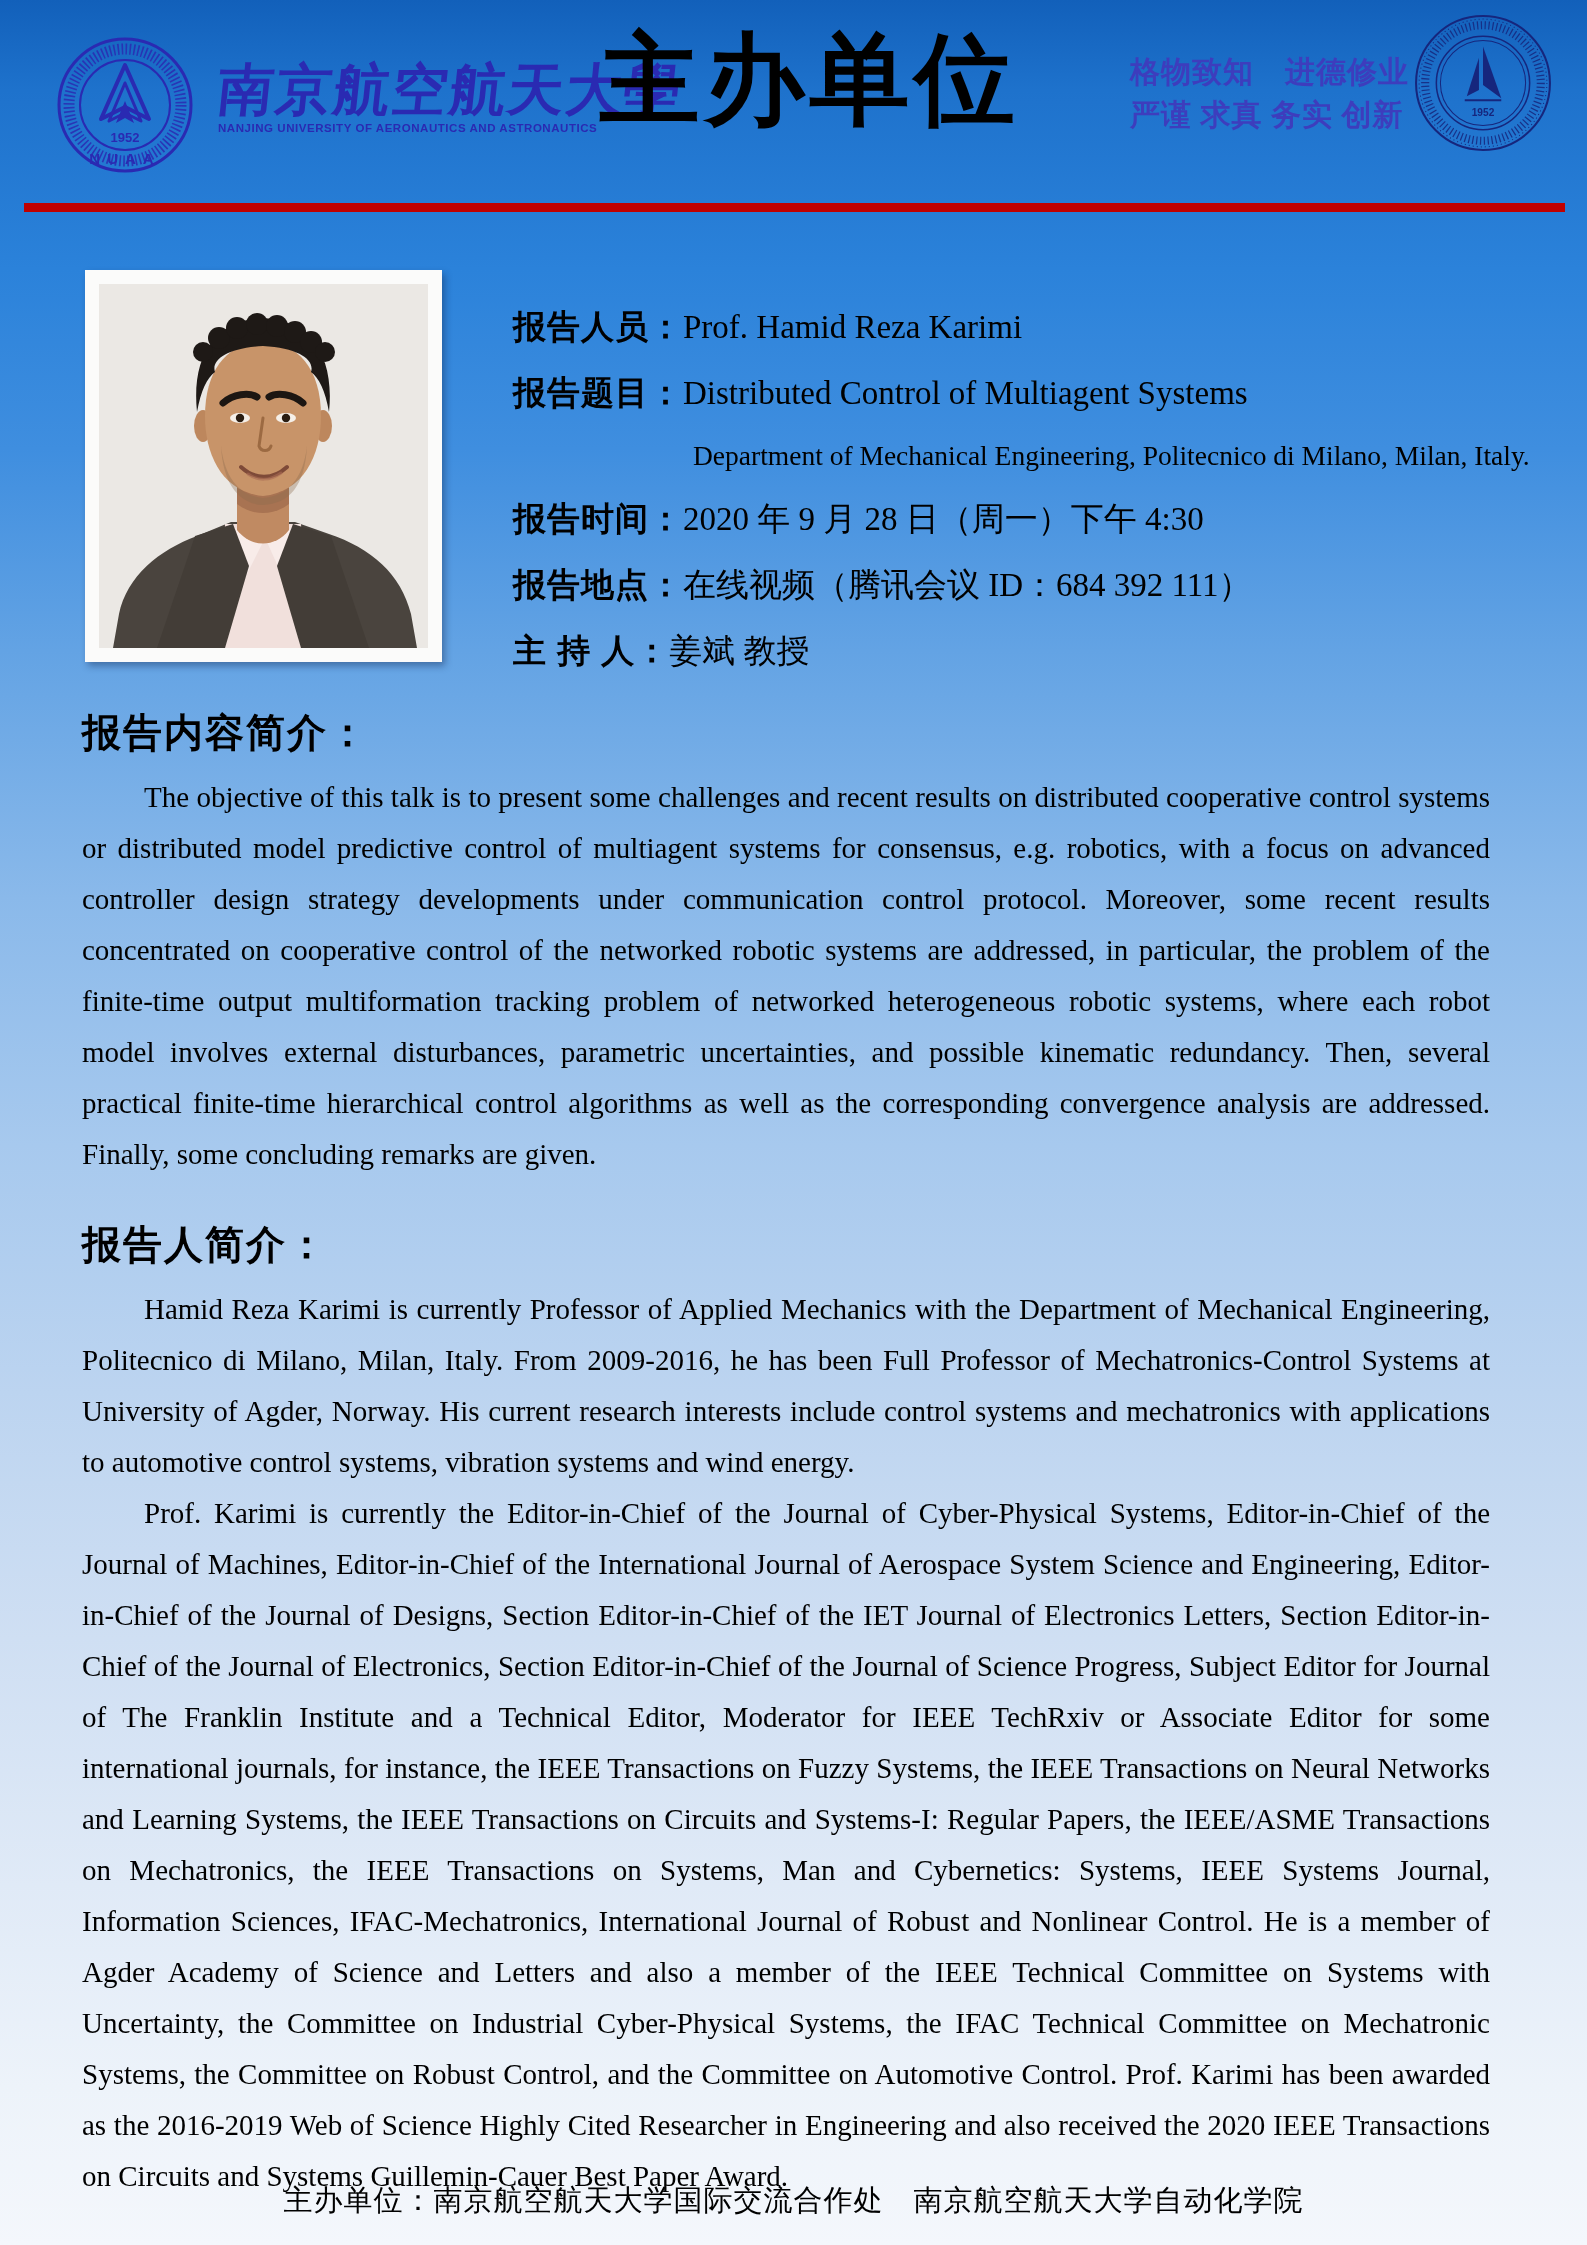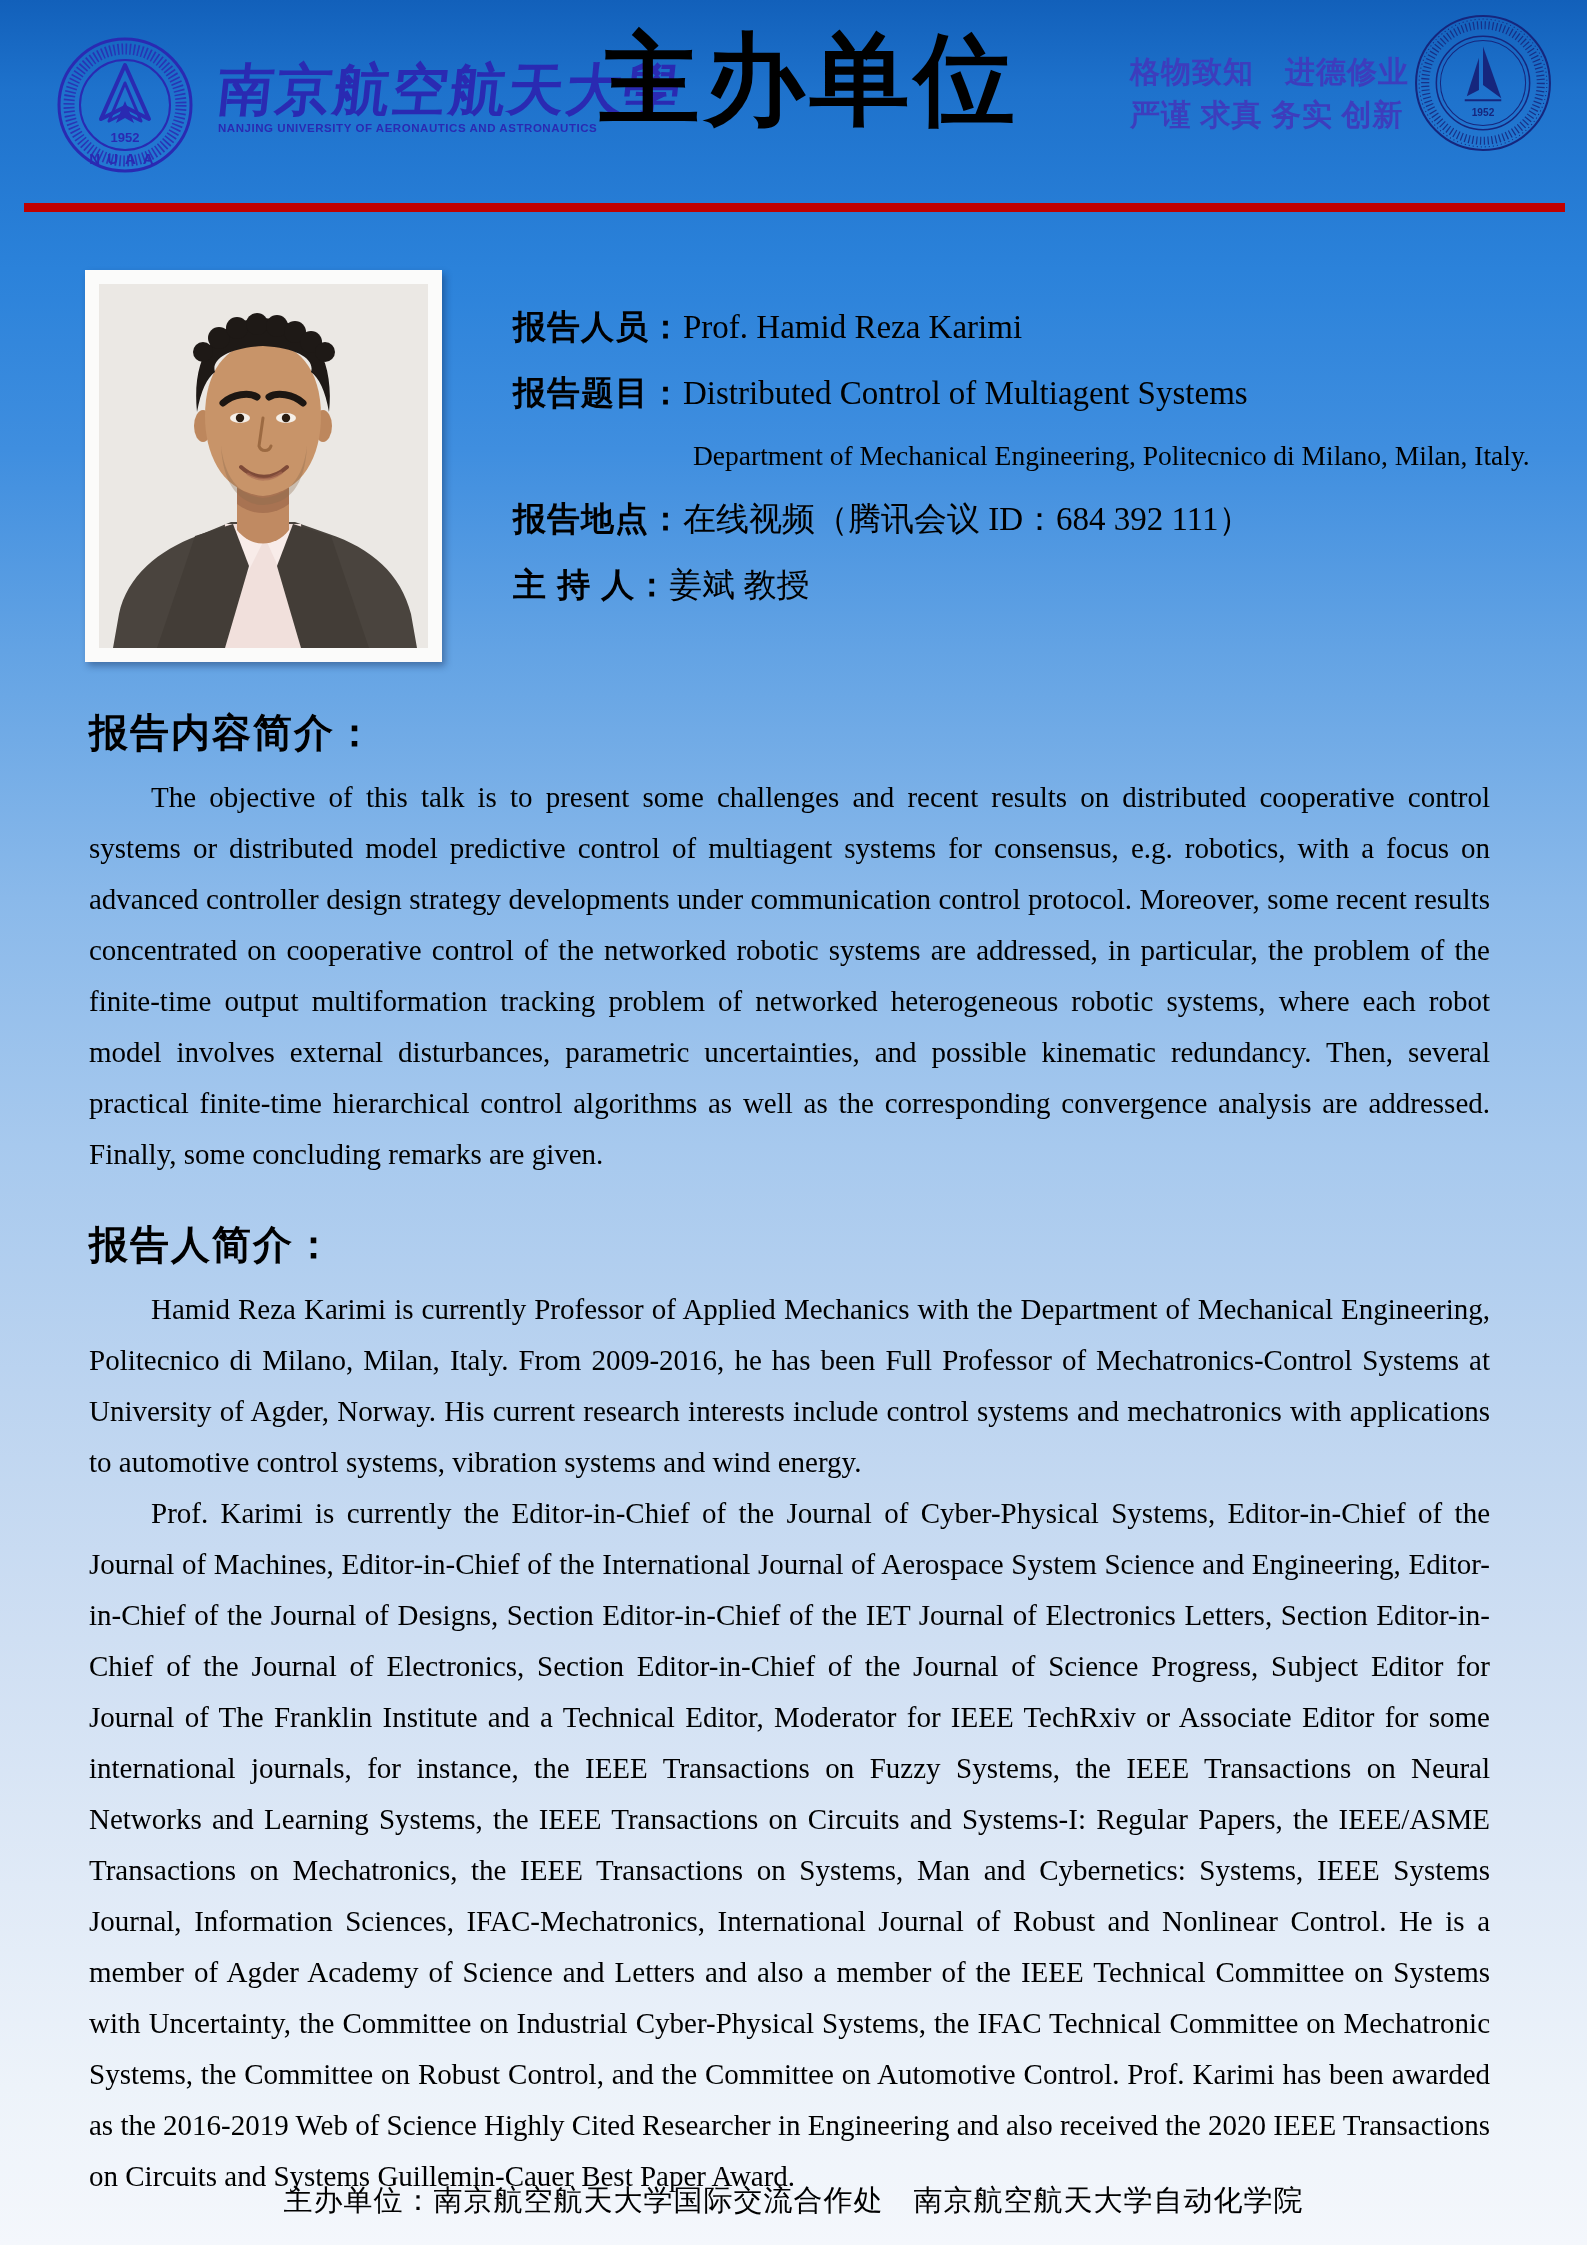--- a/index.html
+++ b/index.html
@@ -29,21 +29,21 @@
   
   .info-section { position:absolute; top:270px; left:85px; right:95px; display:flex;gap:21px; }
   .photo-frame { width:329px; height:364px; background:#fbfbfa; padding:14px; flex:none;
             box-shadow:3px 4px 7px rgba(15,35,75,0.4); }
   .photo-frame svg { display:block; width:329px; height:364px; }
   .info-list { margin-left:50px; margin-top:24px; min-width:0; }
   .info-row { font-size:33px; line-height:65px; white-space:nowrap; }
   .info-row .label { font-family:"Liberation Sans","DejaVu Sans",sans-serif; font-weight:bold; letter-spacing:1px; }
   .info-row.affiliation { font-size:27.5px; line-height:60px; padding-left:180px; }
   
-  .content { position:absolute; top:666px; left:89px; right:97px; }
+  .content { position:absolute; top:666px; left:82px; right:97px; }
   .section-heading { font-size:39px; font-weight:bold; letter-spacing:2px;
             font-family:"Liberation Sans","DejaVu Sans",sans-serif; margin:38px 0 0 0; }
   .section-heading.first { margin-top:40px; }
   .body-text { font-size:29px; line-height:51px; text-align:justify; text-indent:62px; margin:12px 0 0 0; }
   .body-text.follow { margin-top:0; }
   
   .footer { position:absolute; left:0; right:0; bottom:24px; text-align:center; font-size:29px; letter-spacing:1px; }
 </style>
 </head>
 <body>
@@ -148,20 +148,23 @@
       <div class="info-row">
         <span class="label">报告人员：</span><span class="value">Prof. Hamid Reza Karimi</span>
       </div>
       <div class="info-row">
         <span class="label">报告题目：</span><span class="value">Distributed Control of Multiagent Systems</span>
       </div>
       <div class="info-row affiliation">
         <span class="value">Department of Mechanical Engineering, Politecnico di Milano, Milan, Italy.</span>
       </div>
       <div class="info-row">
+        <span class="label">报告时间：</span><span class="value">2020 年 9 月 28 日（周一）下午 4:30</span>
+      </div>
+      <div class="info-row">
         <span class="label">报告地点：</span><span class="value">在线视频（腾讯会议 ID：684 392 111）</span>
       </div>
       <div class="info-row">
         <span class="label">主 持 人：</span><span class="value">姜斌 教授</span>
       </div>
     </div>
   </div>
 
   <div class="content">
     <div class="section-heading first">报告内容简介：</div>

